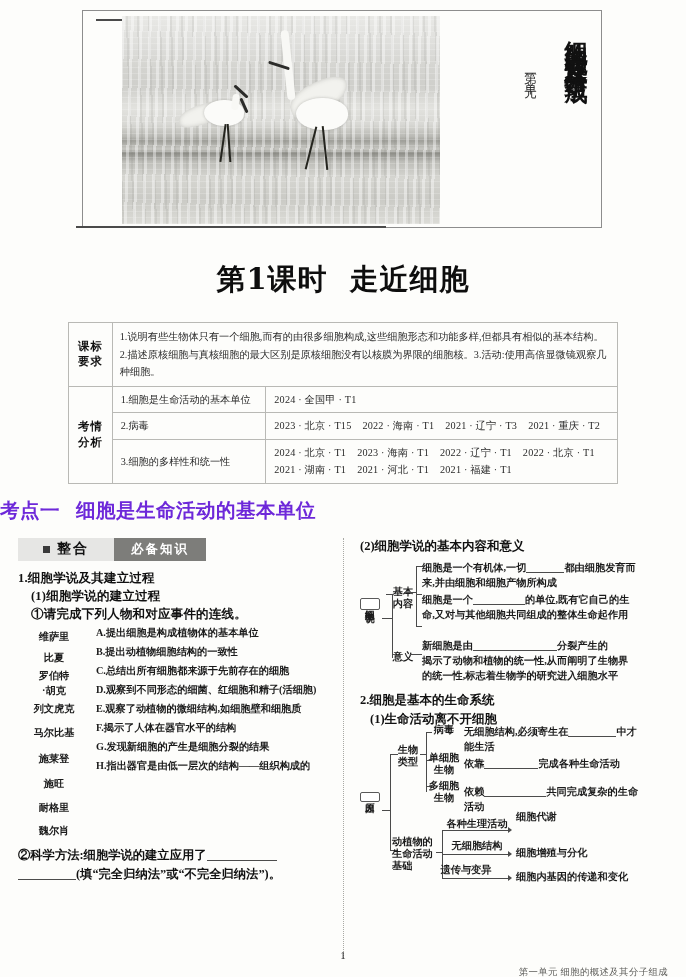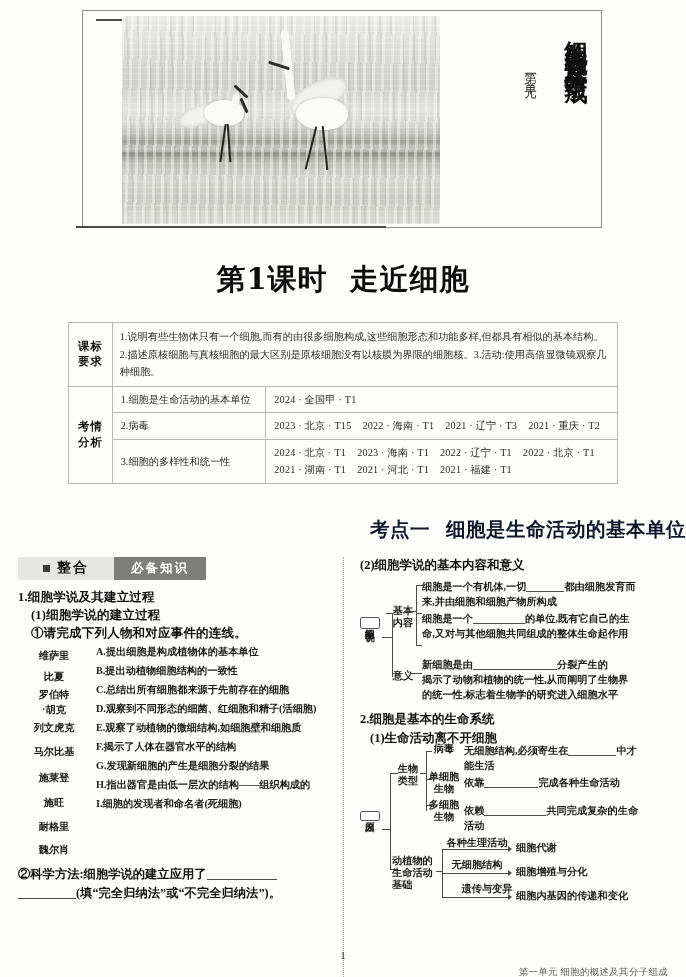--- a/index.html
+++ b/index.html
@@ -85,22 +85,22 @@
     line-height:1.35;color:#111;letter-spacing:1px;
   }
   .info-table td.req{padding:5px 7px;}
   .info-table td.topic{width:175px;padding-left:8px;}
   .info-table td.exams{padding-left:8px;letter-spacing:.2px;}
   .exam-line{white-space:nowrap;}
   .exam-item{margin-right:11px;text-align:center;}
 
   
   .kaodian{
-    text-align:right;margin-top:32px;
-    font-size:19.5px;font-weight:bold;color:#0f172a;
+    text-align:left;margin-top:13px;
+    font-size:19.5px;font-weight:bold;color:#6d28d9;
     font-family:"DejaVu Sans","Liberation Sans",sans-serif;
     letter-spacing:.5px;
   }
   .kaodian .gap{display:inline-block;width:16px;}
 
   
   .cols{display:flex;margin-top:14px;padding:0 18px;box-sizing:border-box;height:420px;}
   .col{width:50%;box-sizing:border-box;}
   .col.left{padding-right:14px;}
   .col.right{padding-left:16px;border-left:1px dotted #a9a9a4;}
@@ -289,21 +289,20 @@
         </div>
         <div class="events">
           <div>A.提出细胞是构成植物体的基本单位</div>
           <div>B.提出动植物细胞结构的一致性</div>
           <div>C.总结出所有细胞都来源于先前存在的细胞</div>
           <div class="ind2">D.观察到不同形态的细菌、红细胞和精子(活细胞)</div>
           <div class="ind2">E.观察了动植物的微细结构,如细胞壁和细胞质</div>
           <div>F.揭示了人体在器官水平的结构</div>
           <div>G.发现新细胞的产生是细胞分裂的结果</div>
           <div class="ind2">H.指出器官是由低一层次的结构——组织构成的</div>
-          <div>I.细胞的发现者和命名者(死细胞)</div>
         </div>
       </div>
 
       <div class="method">
         <span>②科学方法:细胞学说的建立应用了</span><span class="blank bl-l"></span><br>
         <span class="blank bl-m"></span><span>(填“完全归纳法”或“不完全归纳法”)。</span>
       </div>
     </div>
 
     <div class="col right">
@@ -396,23 +395,23 @@
         <div class="hline" style="left:76px;top:122px;width:6px;"></div>
         <div class="hline" style="left:82px;top:100px;width:66px;"></div>
         <div class="hline" style="left:82px;top:124px;width:66px;"></div>
         <div class="hline" style="left:82px;top:148px;width:66px;"></div>
         <div class="arrow" style="left:148px;top:97px;"></div>
         <div class="arrow" style="left:148px;top:121px;"></div>
         <div class="arrow" style="left:148px;top:145px;"></div>
 
         <div class="k" style="left:84px;top:88px;width:66px;">各种生理活动</div>
         <div class="k" style="left:84px;top:110px;width:66px;">无细胞结构</div>
-        <div class="k" style="left:94px;top:134px;width:66px;">遗传与变异</div>
-
-        <div class="txt" style="left:156px;top:92px;">细胞代谢</div>
+        <div class="k" style="left:73px;top:134px;width:66px;">遗传与变异</div>
+
+        <div class="txt" style="left:156px;top:80px;">细胞代谢</div>
         <div class="txt" style="left:156px;top:116px;">细胞增殖与分化</div>
         <div class="txt" style="left:156px;top:140px;">细胞内基因的传递和变化</div>
       </div>
 
     </div>
   </div>
 
   <div class="pagenum">1</div>
   <div class="footer">第一单元  细胞的概述及其分子组成</div>
 </div>

